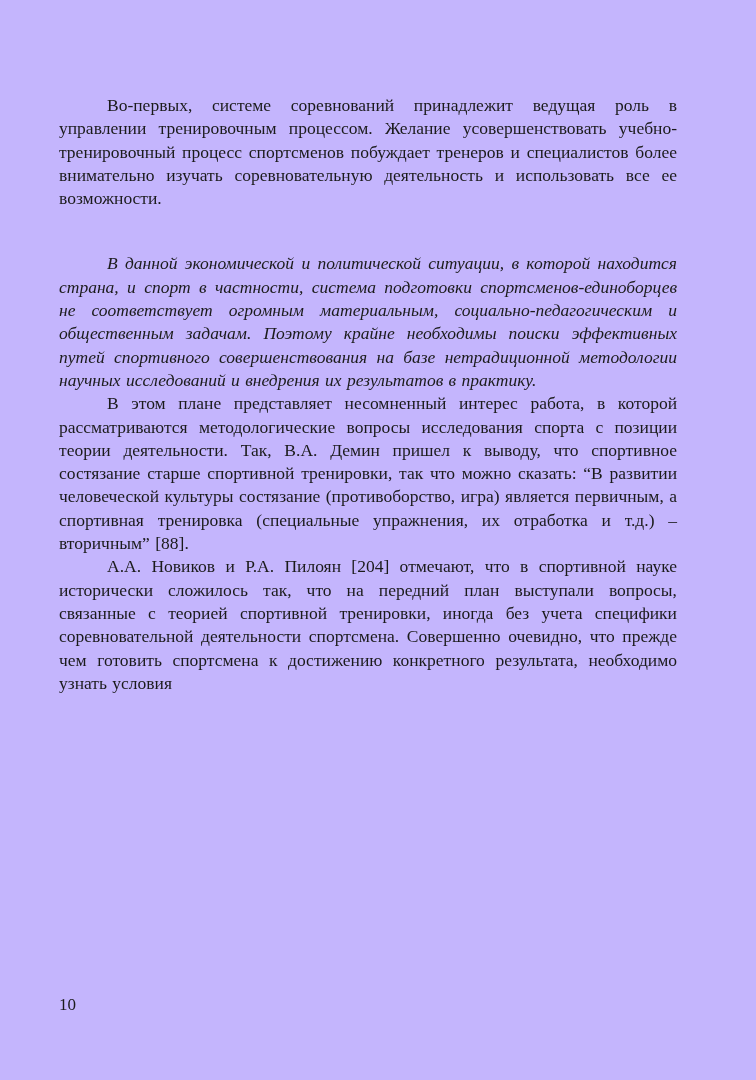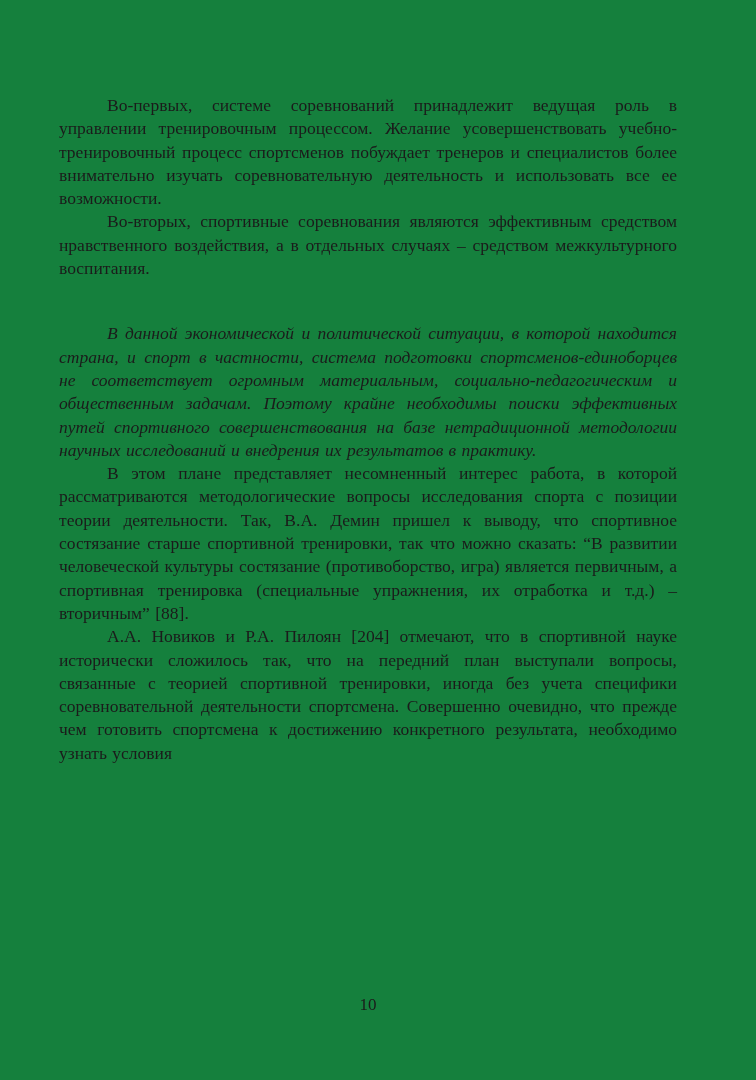--- a/index.html
+++ b/index.html
@@ -4,21 +4,21 @@
 <style>
   html, body {
     margin: 0;
     padding: 0;
     background: #ffffff;
   }
   .page {
     position: relative;
     width: 756px;
     height: 1080px;
-    background: #15803d;
+    background: #c4b5fd;
     font-family: "Liberation Serif", serif;
     color: #1b1b1b;
     overflow: hidden;
   }
   .text-block {
     position: absolute;
     top: 94px;
     left: 59px;
     width: 618px;
   }
@@ -33,31 +33,30 @@
   }
   .para.italic {
     font-style: italic;
     margin-top: 42px;
   }
   .page-number {
     position: absolute;
     top: 994px;
     left: 59px;
     width: 618px;
-    text-align: center;
+    text-align: left;
     font-size: 17px;
     line-height: 22px;
     color: #1b1b1b;
   }
 </style>
 </head>
 <body>
 
 <div class="page">
   <div class="text-block">
     <p class="para">Во-первых, системе соревнований принадлежит ведущая роль в управлении тренировочным процессом. Желание усовершенствовать учебно-тренировочный процесс спортсменов побуждает тренеров и специалистов более внимательно изучать соревновательную деятельность и использовать все ее возможности.</p>
-    <p class="para">Во-вторых, спортивные соревнования являются эффективным средством нравственного воздействия, а в отдельных случаях – средством межкультурного воспитания.</p>
     <p class="para italic">В данной экономической и политической ситуации, в которой находится страна, и спорт в частности, система подготовки спортсменов-единоборцев не соответствует огромным материальным, социально-педагогическим и общественным задачам. Поэтому крайне необходимы поиски эффективных путей спортивного совершенствования на базе нетрадиционной методологии научных исследований и внедрения их результатов в практику.</p>
     <p class="para">В этом плане представляет несомненный интерес работа, в которой рассматриваются методологические вопросы исследования спорта с позиции теории деятельности. Так, В.А. Демин пришел к выводу, что спортивное состязание старше спортивной тренировки, так что можно сказать: “В развитии человеческой культуры состязание (противоборство, игра) является первичным, а спортивная тренировка (специальные упражнения, их отработка и т.д.) – вторичным” [88].</p>
     <p class="para">А.А. Новиков и Р.А. Пилоян [204] отмечают, что в спортивной науке исторически сложилось так, что на передний план выступали вопросы, связанные с теорией спортивной тренировки, иногда без учета специфики соревновательной деятельности спортсмена. Совершенно очевидно, что прежде чем готовить спортсмена к достижению конкретного результата, необходимо узнать условия</p>
   </div>
   <div class="page-number">10</div>
 </div>
 
 </body></html>

